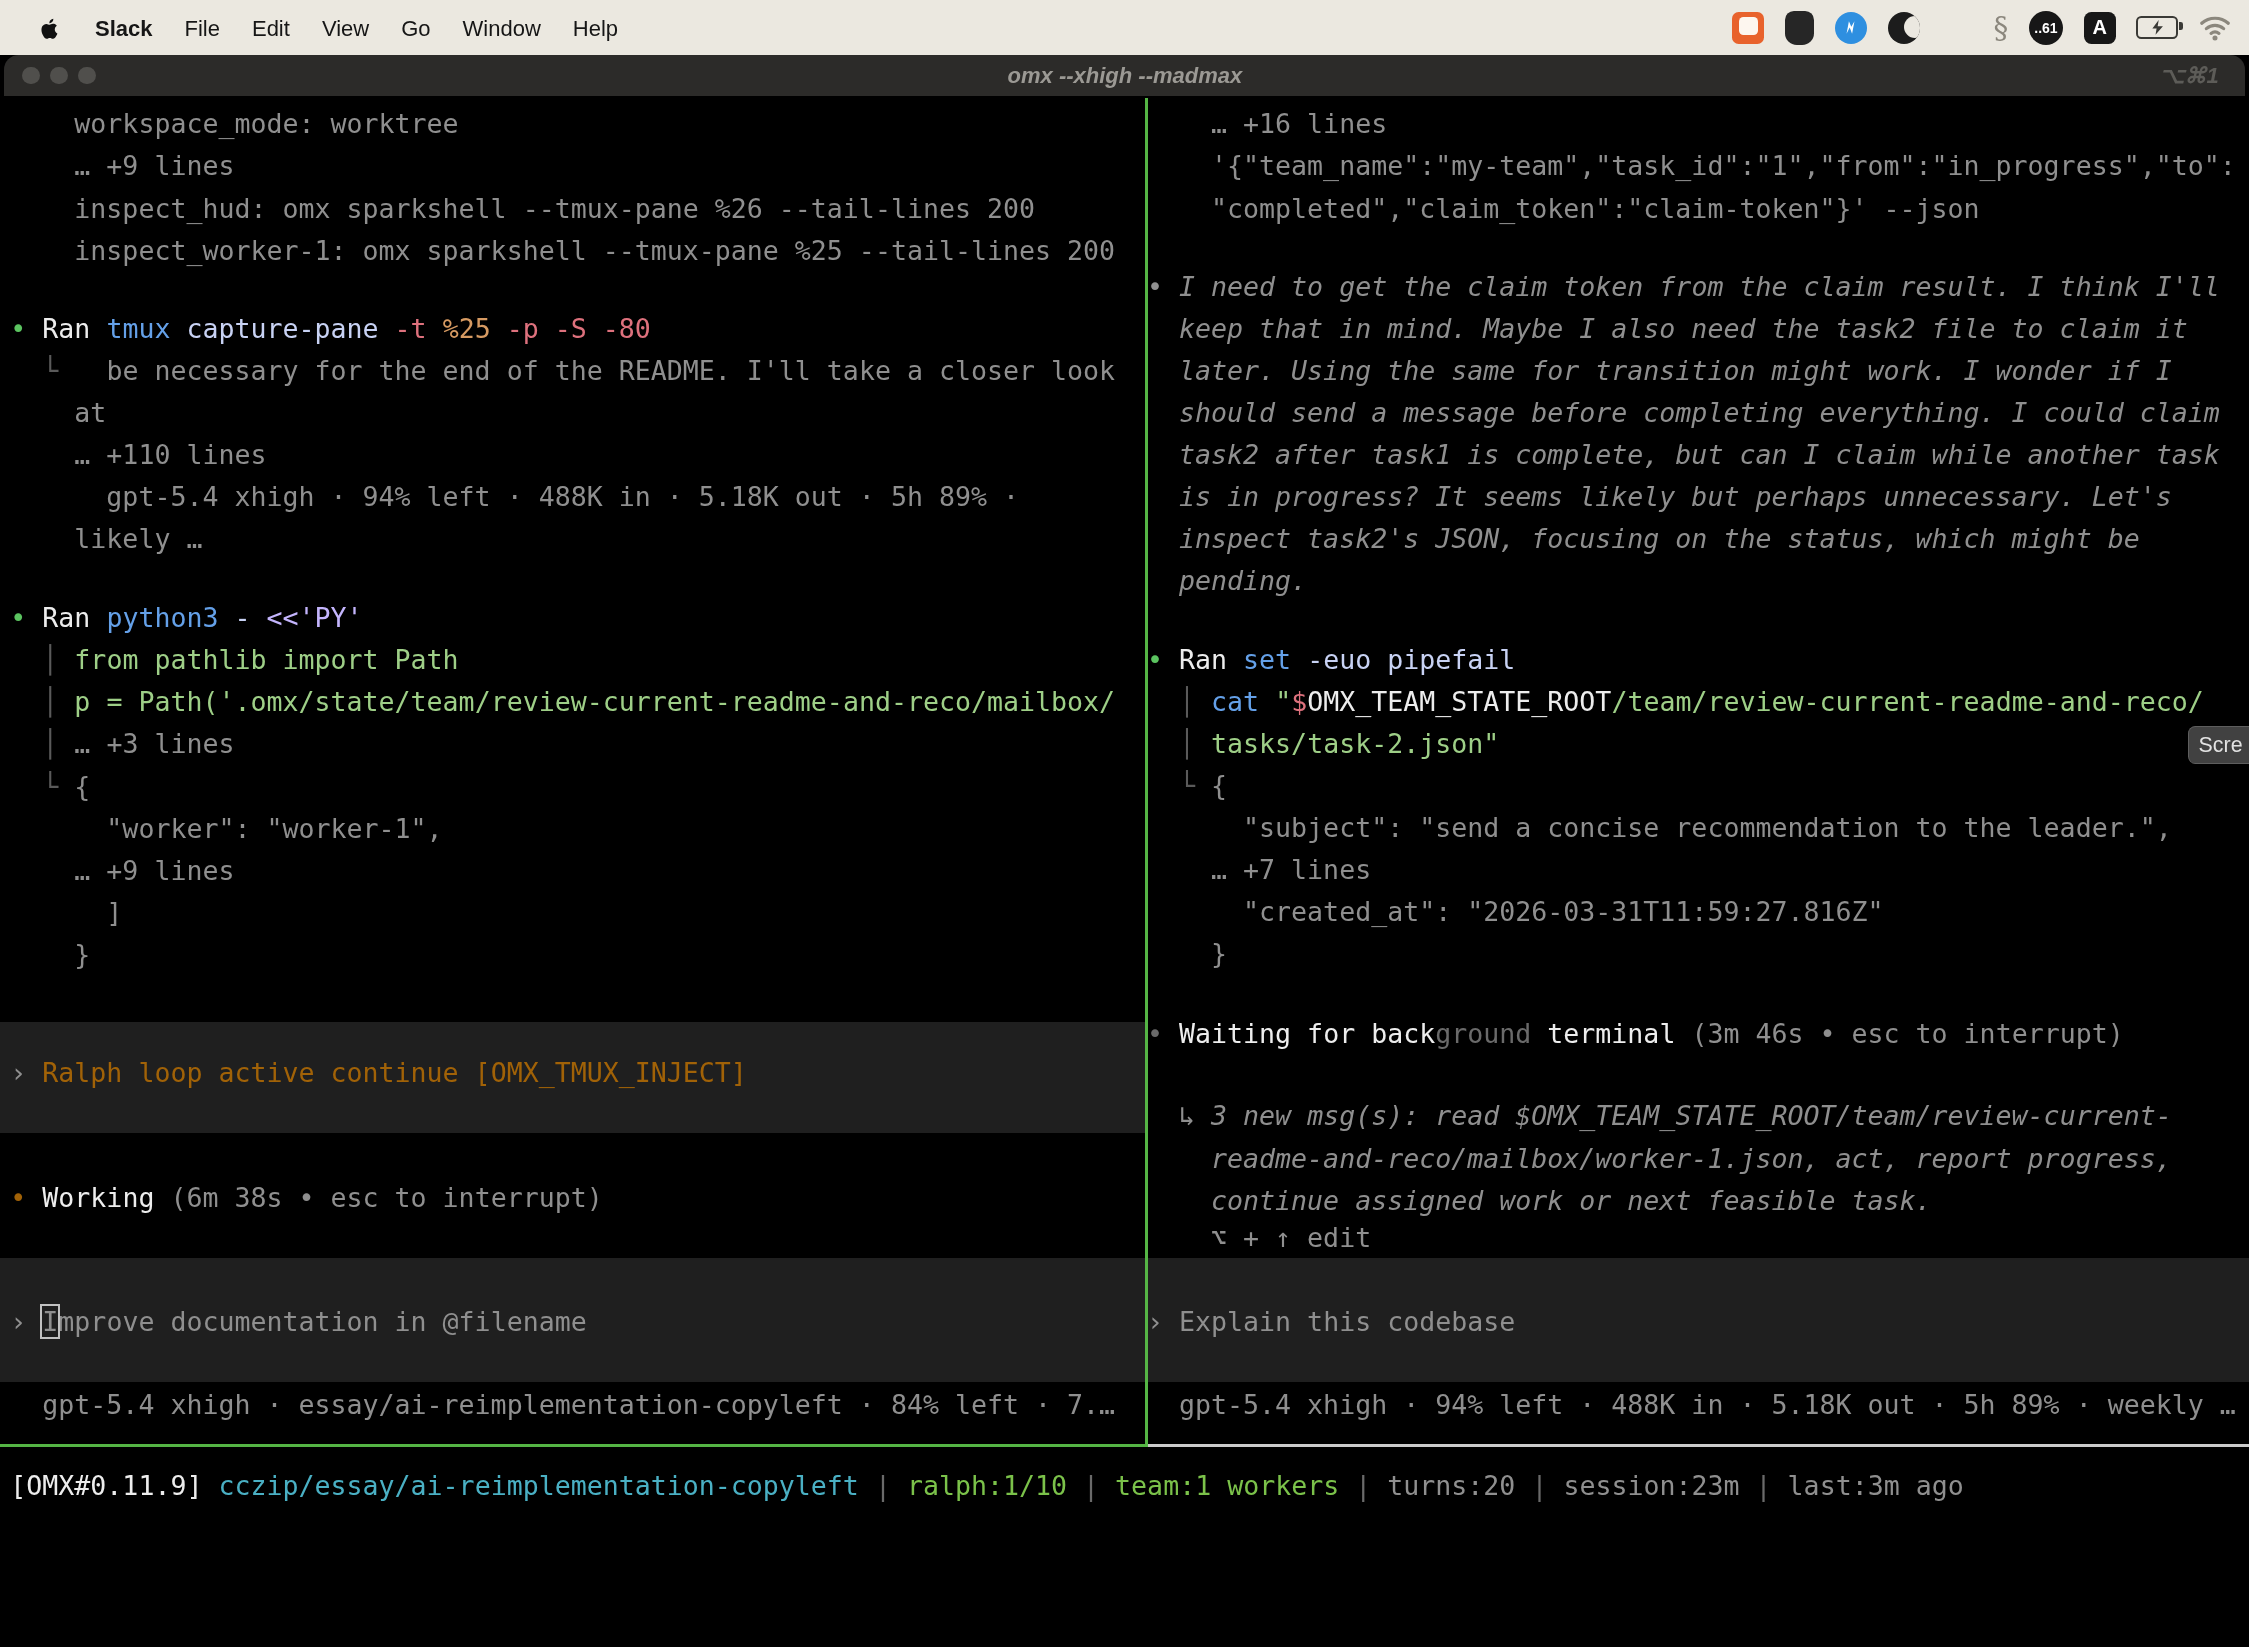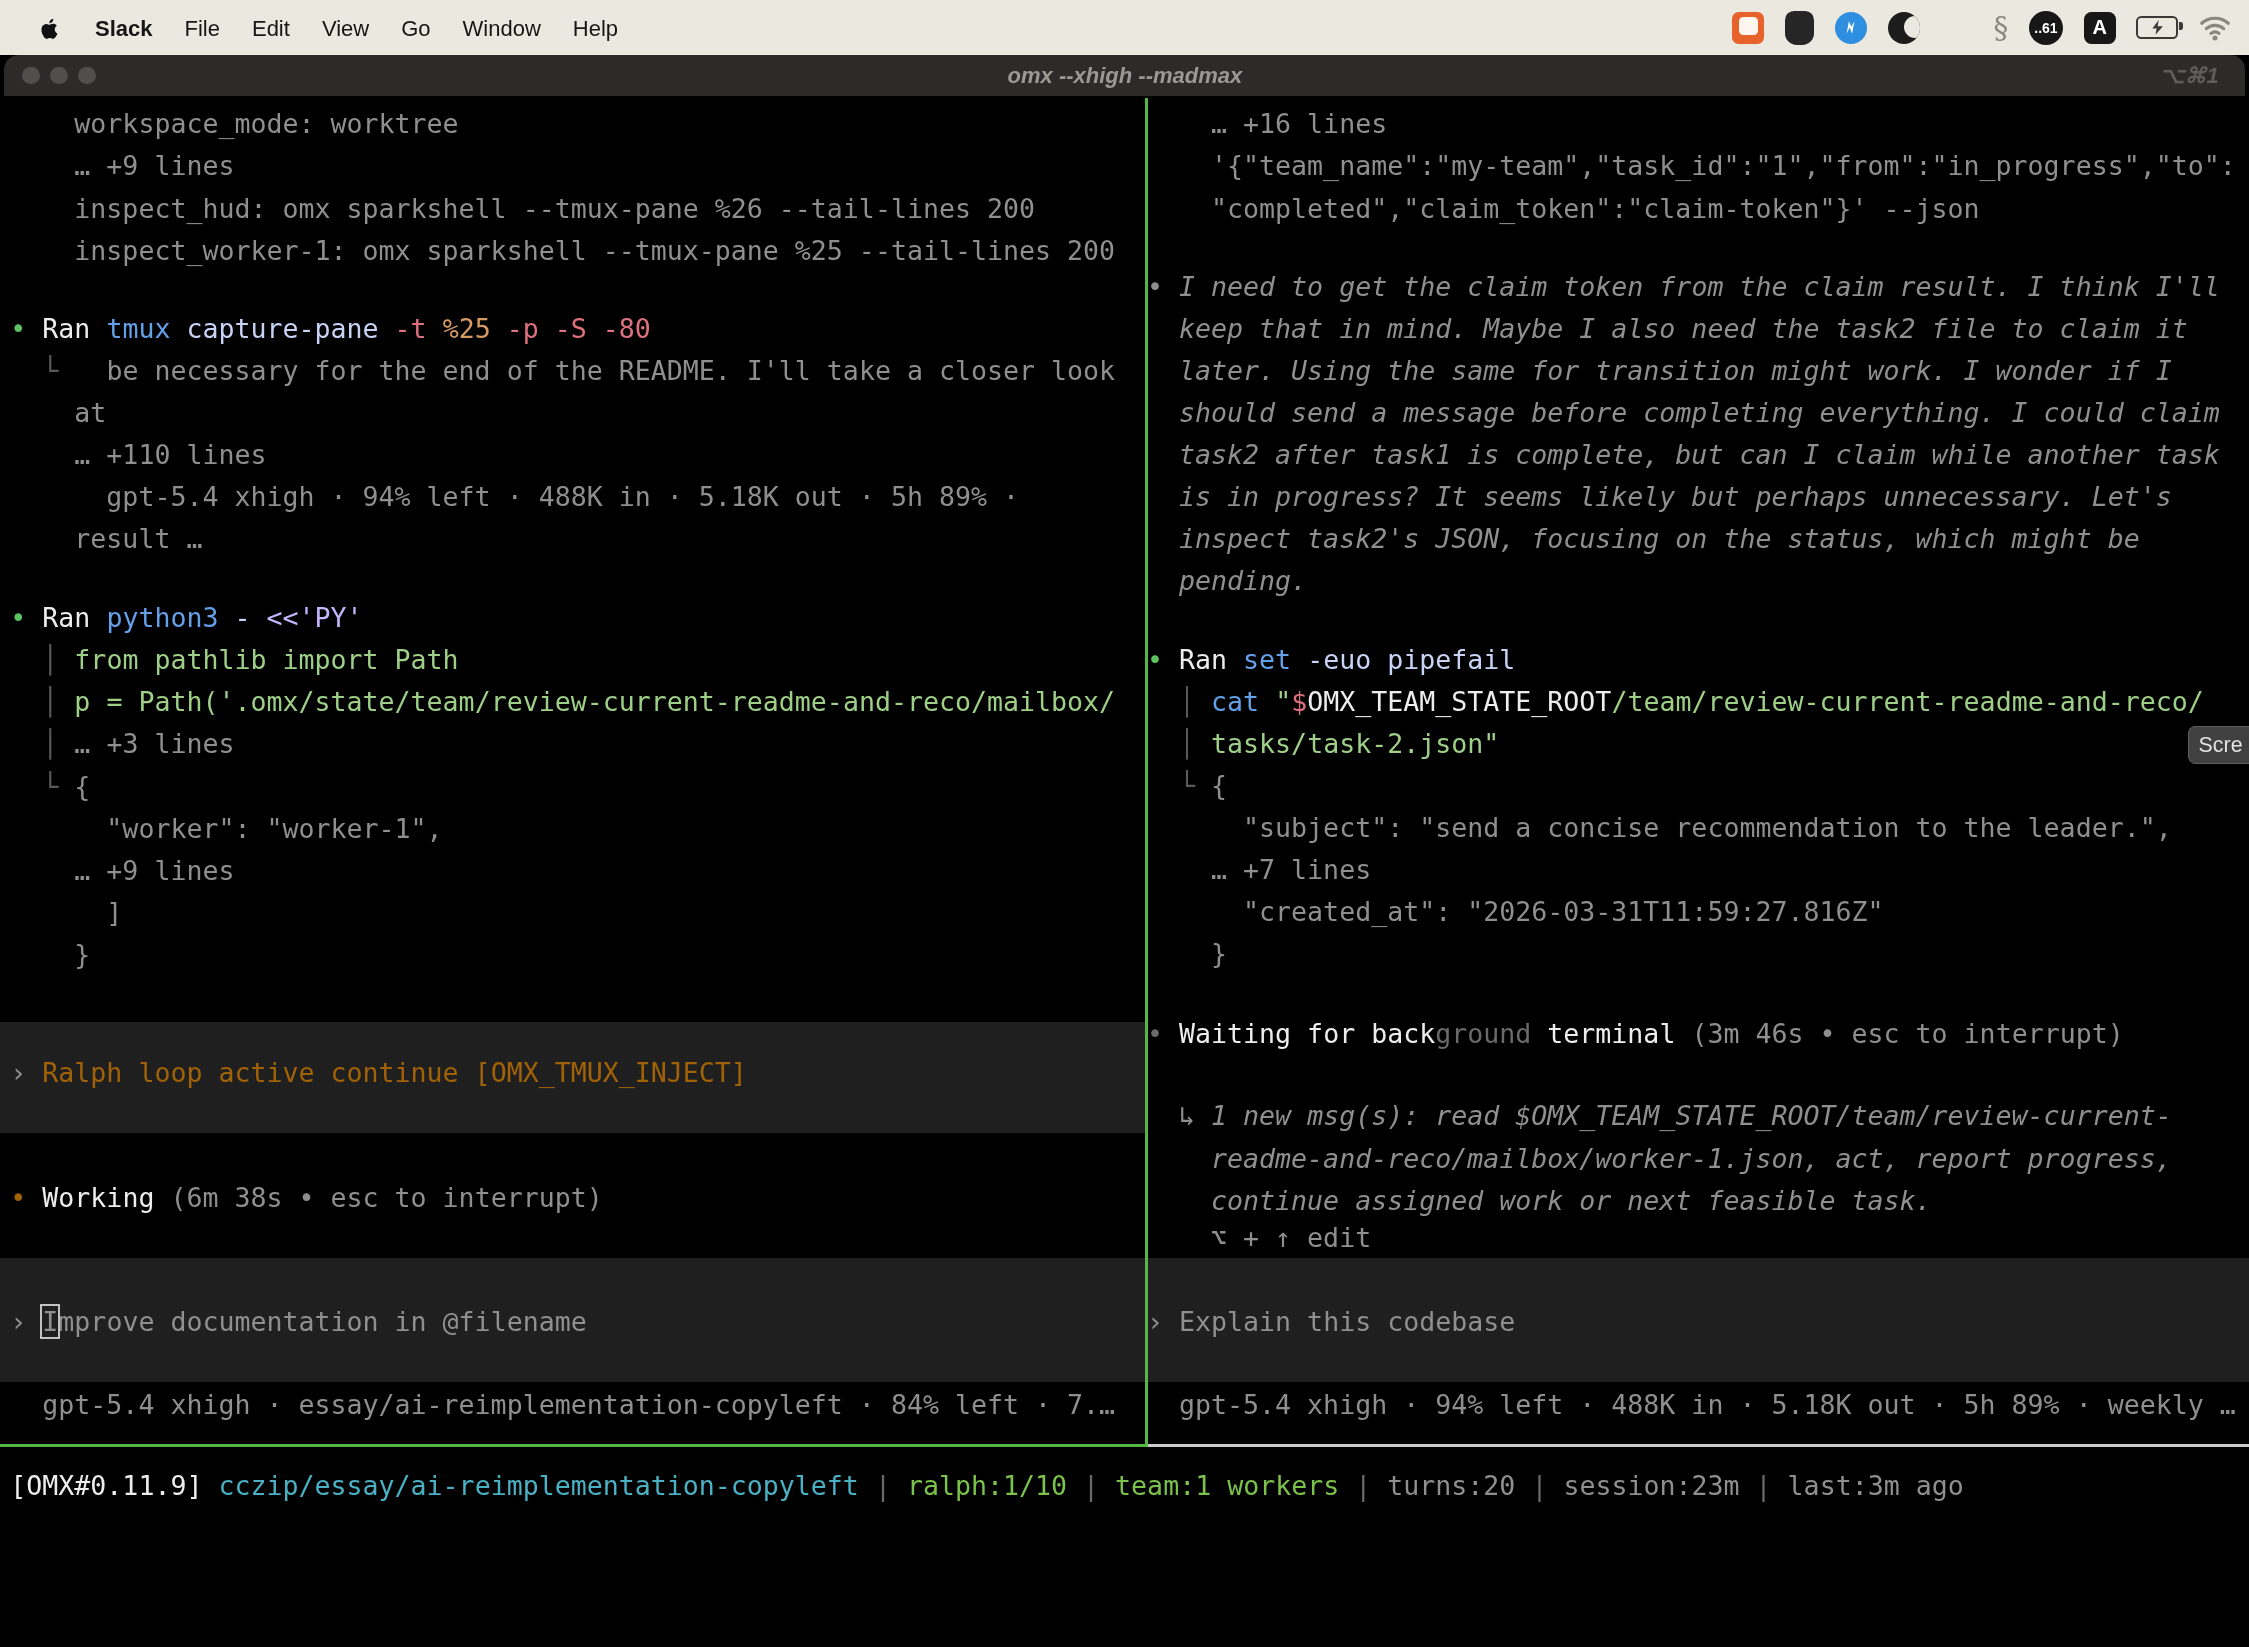--- a/index.html
+++ b/index.html
@@ -143,21 +143,21 @@
     <div id="left-pane">
         <div class="tl" style="top: 7.4px; left: 10.3px;"><span class="seg gray">    workspace_mode: worktree</span></div>
         <div class="tl" style="top: 49px; left: 10.3px;"><span class="seg gray">    … +9 lines</span></div>
         <div class="tl" style="top: 92px; left: 10.3px;"><span class="seg gray">    inspect_hud: omx sparkshell --tmux-pane %26 --tail-lines 200</span></div>
         <div class="tl" style="top: 134px; left: 10.3px;"><span class="seg gray">    inspect_worker-1: omx sparkshell --tmux-pane %25 --tail-lines 200</span></div>
         <div class="tl" style="top: 212px; left: 10.3px;"><span class="seg gbullet">•</span><span class="seg gray"> </span><span class="seg white bold">Ran</span><span class="seg gray"> </span><span class="seg blue">tmux</span><span class="seg gray"> </span><span class="seg lav">capture-pane</span><span class="seg gray"> </span><span class="seg pink">-t</span><span class="seg gray"> </span><span class="seg orange">%25</span><span class="seg gray"> </span><span class="seg pink">-p -S -80</span></div>
         <div class="tl" style="top: 254px; left: 10.3px;"><span class="seg guide">  └</span><span class="seg gray">   be necessary for the end of the README. I'll take a closer look</span></div>
         <div class="tl" style="top: 296px; left: 10.3px;"><span class="seg gray">    at</span></div>
         <div class="tl" style="top: 338px; left: 10.3px;"><span class="seg gray">    … +110 lines</span></div>
         <div class="tl" style="top: 380px; left: 10.3px;"><span class="seg gray">      gpt-5.4 xhigh · 94% left · 488K in · 5.18K out · 5h 89% ·</span></div>
-        <div class="tl" style="top: 422px; left: 10.3px;"><span class="seg gray">    result …</span></div>
+        <div class="tl" style="top: 422px; left: 10.3px;"><span class="seg gray">    likely …</span></div>
         <div class="tl" style="top: 501px; left: 10.3px;"><span class="seg gbullet">•</span><span class="seg gray"> </span><span class="seg white bold">Ran</span><span class="seg gray"> </span><span class="seg blue">python3</span><span class="seg gray"> </span><span class="seg lav">-</span><span class="seg gray"> </span><span class="seg violet">&lt;&lt;'PY'</span></div>
         <div class="tl" style="top: 543px; left: 10.3px;"><span class="seg guide">  │</span><span class="seg gray"> </span><span class="seg green">from pathlib import Path</span></div>
         <div class="tl" style="top: 585px; left: 10.3px;"><span class="seg guide">  │</span><span class="seg gray"> </span><span class="seg green">p = Path('.omx/state/team/review-current-readme-and-reco/mailbox/</span></div>
         <div class="tl" style="top: 627px; left: 10.3px;"><span class="seg guide">  │</span><span class="seg gray"> </span><span class="seg gray">… +3 lines</span></div>
         <div class="tl" style="top: 670px; left: 10.3px;"><span class="seg guide">  └</span><span class="seg gray"> </span><span class="seg gray">{</span></div>
         <div class="tl" style="top: 712px; left: 10.3px;"><span class="seg gray">      "worker": "worker-1",</span></div>
         <div class="tl" style="top: 754px; left: 10.3px;"><span class="seg gray">    … +9 lines</span></div>
         <div class="tl" style="top: 796px; left: 10.3px;"><span class="seg gray">      ]</span></div>
         <div class="tl" style="top: 838px; left: 10.3px;"><span class="seg gray">    }</span></div>
         <div class="tl" style="top: 956px; left: 10.3px;"><span class="seg gray">›</span><span class="seg gray"> </span><span class="seg bright">Ralph loop active continue [OMX_TMUX_INJECT]</span></div>
@@ -179,21 +179,21 @@
         <div class="tl" style="top: 464px; left: 1147px;"><span class="seg gray italic">  pending.</span></div>
         <div class="tl" style="top: 543px; left: 1147px;"><span class="seg gbullet">•</span><span class="seg gray"> </span><span class="seg white bold">Ran</span><span class="seg gray"> </span><span class="seg blue">set</span><span class="seg gray"> </span><span class="seg lav">-euo pipefail</span></div>
         <div class="tl" style="top: 585px; left: 1147px;"><span class="seg guide">  │</span><span class="seg gray"> </span><span class="seg blue">cat</span><span class="seg gray"> </span><span class="seg green">"</span><span class="seg pink">$</span><span class="seg white">OMX_TEAM_STATE_ROOT</span><span class="seg green">/team/review-current-readme-and-reco/</span></div>
         <div class="tl" style="top: 627px; left: 1147px;"><span class="seg guide">  │</span><span class="seg gray"> </span><span class="seg green">tasks/task-2.json"</span></div>
         <div class="tl" style="top: 669px; left: 1147px;"><span class="seg guide">  └</span><span class="seg gray"> </span><span class="seg gray">{</span></div>
         <div class="tl" style="top: 711px; left: 1147px;"><span class="seg gray">      "subject": "send a concise recommendation to the leader.",</span></div>
         <div class="tl" style="top: 753px; left: 1147px;"><span class="seg gray">    … +7 lines</span></div>
         <div class="tl" style="top: 795px; left: 1147px;"><span class="seg gray">      "created_at": "2026-03-31T11:59:27.816Z"</span></div>
         <div class="tl" style="top: 837px; left: 1147px;"><span class="seg gray">    }</span></div>
         <div class="tl" style="top: 917px; left: 1147px;"><span class="seg dim">•</span><span class="seg gray"> </span><span class="seg white bold">Waiting for back</span><span class="seg dim bold">ground</span><span class="seg white bold"> terminal</span><span class="seg gray"> </span><span class="seg gray">(3m 46s • esc to interrupt)</span></div>
-        <div class="tl" style="top: 999px; left: 1147px;"><span class="seg gray">  ↳</span><span class="seg gray"> </span><span class="seg gray italic">1 new msg(s): read $OMX_TEAM_STATE_ROOT/team/review-current-</span></div>
+        <div class="tl" style="top: 999px; left: 1147px;"><span class="seg gray">  ↳</span><span class="seg gray"> </span><span class="seg gray italic">3 new msg(s): read $OMX_TEAM_STATE_ROOT/team/review-current-</span></div>
         <div class="tl" style="top: 1042px; left: 1147px;"><span class="seg gray italic">    readme-and-reco/mailbox/worker-1.json, act, report progress,</span></div>
         <div class="tl" style="top: 1084px; left: 1147px;"><span class="seg gray italic">    continue assigned work or next feasible task.</span></div>
         <div class="tl" style="top: 1121px; left: 1147px;"><span class="seg gray">    ⌥ + ↑ edit</span></div>
         <div class="tl" style="top: 1205px; left: 1147px;"><span class="seg gray">›</span><span class="seg gray"> </span><span class="seg gray">Explain this codebase</span></div>
         <div class="tl" style="top: 1288px; left: 1147px;"><span class="seg gray">  gpt-5.4 xhigh · 94% left · 488K in · 5.18K out · 5h 89% · weekly …</span></div>
       </div>
     <div id="status-line">
         <div class="tl" style="top: 1369px; left: 10.3px;"><span class="seg white bold">[OMX#0.11.9]</span><span class="seg gray"> </span><span class="seg cyan">cczip/essay/ai-reimplementation-copyleft</span><span class="seg gray"> </span><span class="seg dim">|</span><span class="seg gray"> </span><span class="seg lime">ralph:1/10</span><span class="seg gray"> </span><span class="seg dim">|</span><span class="seg gray"> </span><span class="seg lime">team:1 workers</span><span class="seg gray"> </span><span class="seg dim">|</span><span class="seg gray"> </span><span class="seg gray">turns:20</span><span class="seg gray"> </span><span class="seg dim">|</span><span class="seg gray"> </span><span class="seg gray">session:23m</span><span class="seg gray"> </span><span class="seg dim">|</span><span class="seg gray"> </span><span class="seg gray">last:3m ago</span></div>
       </div>
 

